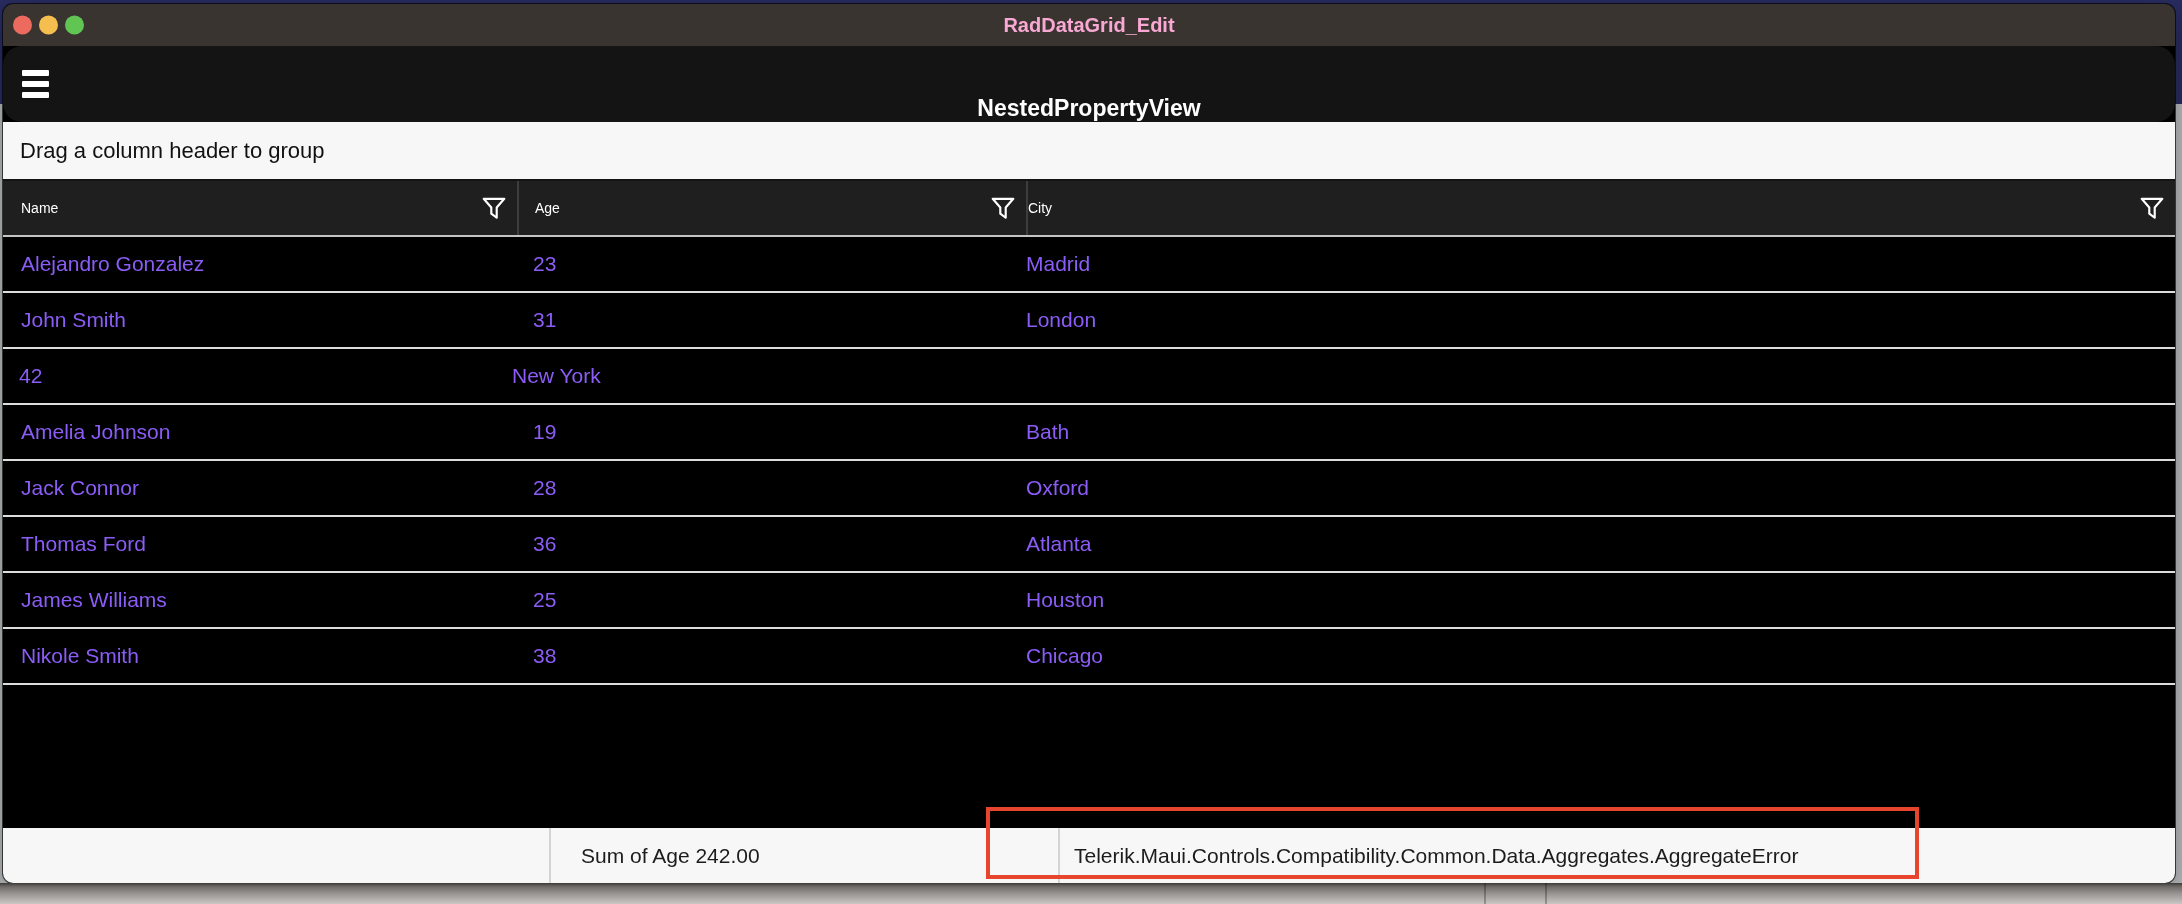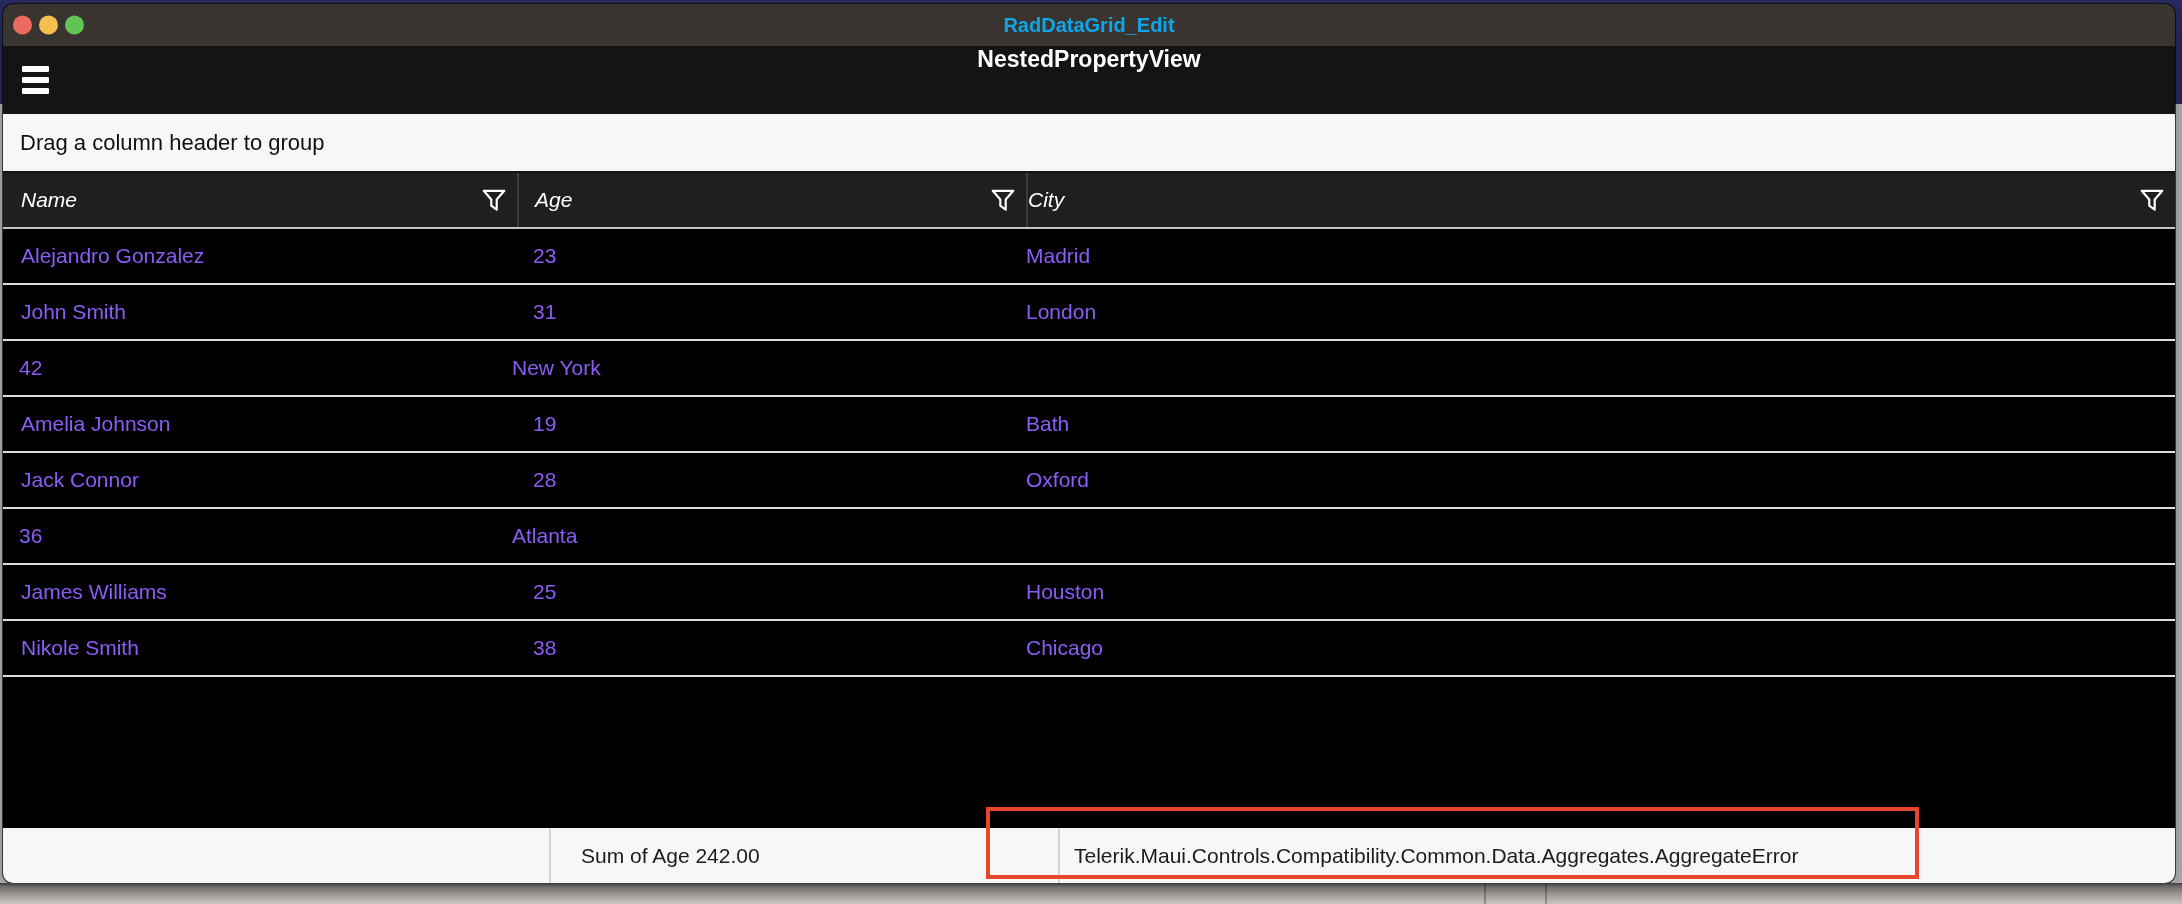--- a/index.html
+++ b/index.html
@@ -19,40 +19,40 @@
   .titlebar {
     height:42px; background:#3a3431; flex:0 0 auto;
     display:flex; align-items:center; position:relative;
   }
   .traffic { display:flex; gap:7px; position:absolute; left:10px; top:50%; transform:translateY(-50%); }
   .light { width:19px; height:19px; border-radius:50%; }
   .light.red { background:#ec6a5e; }
   .light.yellow { background:#f4bf4f; }
   .light.green { background:#61c554; }
   .titlebar-title {
-    width:100%; text-align:center; color:#0ea5e9; font-weight:700; font-size:20px;
+    width:100%; text-align:center; color:#f9a8d4; font-weight:700; font-size:20px;
   }
   
   .navbar {
-    height:68px; background:#141414; flex:0 0 auto; position:relative;
-    display:flex; align-items:flex-start;
+    height:76px; background:#141414; flex:0 0 auto; position:relative;
+    display:flex; align-items:flex-end;border-radius:19px;
   }
   .hamburger { position:absolute; left:19px; top:50%; transform:translateY(-50%);
     width:27px; display:flex; flex-direction:column; gap:5px; cursor:pointer; }
   .hamburger span { display:block; height:6px; background:#fff; border-radius:1px; }
   .navbar-title { width:100%; text-align:center; color:#fff; font-weight:700; font-size:23px; }
   
   .groupbar {
     height:59px; background:#f7f7f7; flex:0 0 auto; display:flex; align-items:center;
     padding-left:17px; color:#111; font-size:22px; border-bottom:2px solid #141414;
   }
   
   .grid-header { height:56px; background:#1f1f1f; flex:0 0 auto; display:flex;
     border-bottom:2px solid #c4c4c4; }
-  .hcell { position:relative; display:flex; align-items:center; color:#fff; font-size:21px;font-style:italic; }
+  .hcell { position:relative; display:flex; align-items:center; color:#fff; font-size:14px; }
   .hcell + .hcell { border-left:2px solid #3d3d3d; }
   .col-name { width:514px; padding-left:18px; }
   .col-age  { width:509px; padding-left:16px;text-align:center; }
   .col-city { flex:1; padding-left:0; }
   .funnel { position:absolute; right:10px; top:50%; transform:translateY(-50%);
     width:26px; height:26px; cursor:pointer; }
   .rows { flex:0 0 auto; }
   .row { height:56px; background:#000; display:flex; border-bottom:2px solid #dcdcdc; }
   .cell { display:flex; align-items:center; color:#8b5cf6; font-size:21px; }
   .filler { flex:1 1 auto; background:#000; }
@@ -142,20 +142,21 @@
       <div class="cell col-name">Amelia Johnson</div>
       <div class="cell col-age">19</div>
       <div class="cell col-city">Bath</div>
     </div>
     <div class="row">
       <div class="cell col-name">Jack Connor</div>
       <div class="cell col-age">28</div>
       <div class="cell col-city">Oxford</div>
     </div>
     <div class="row">
+      <div class="cell col-name">Thomas Ford</div>
       <div class="cell col-age">36</div>
       <div class="cell col-city">Atlanta</div>
     </div>
     <div class="row">
       <div class="cell col-name">James Williams</div>
       <div class="cell col-age">25</div>
       <div class="cell col-city">Houston</div>
     </div>
     <div class="row">
       <div class="cell col-name">Nikole Smith</div>

